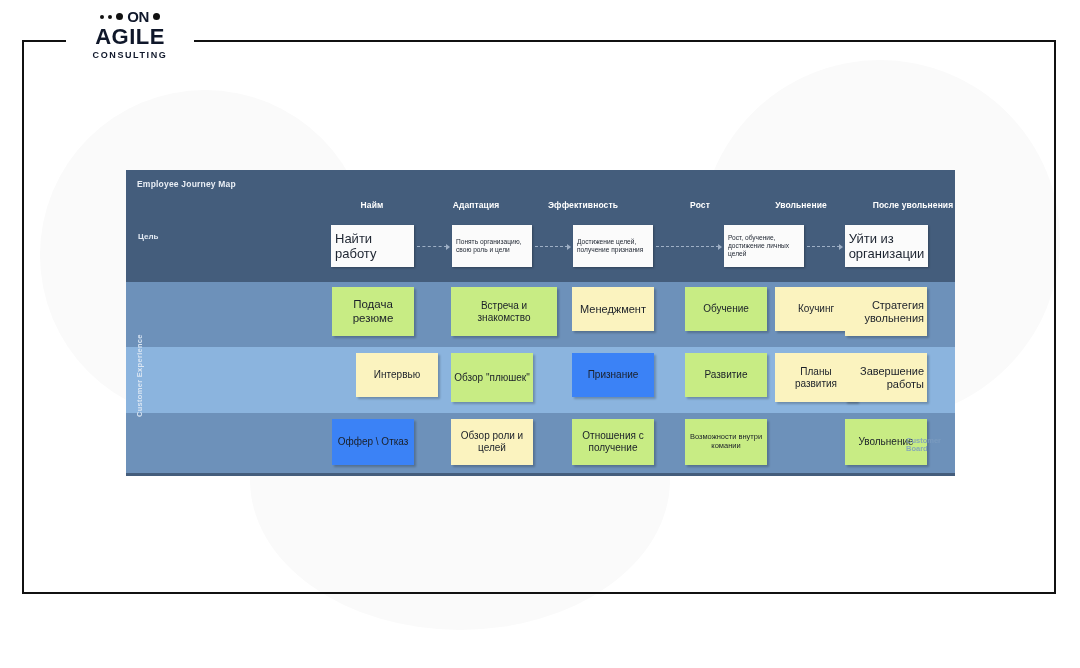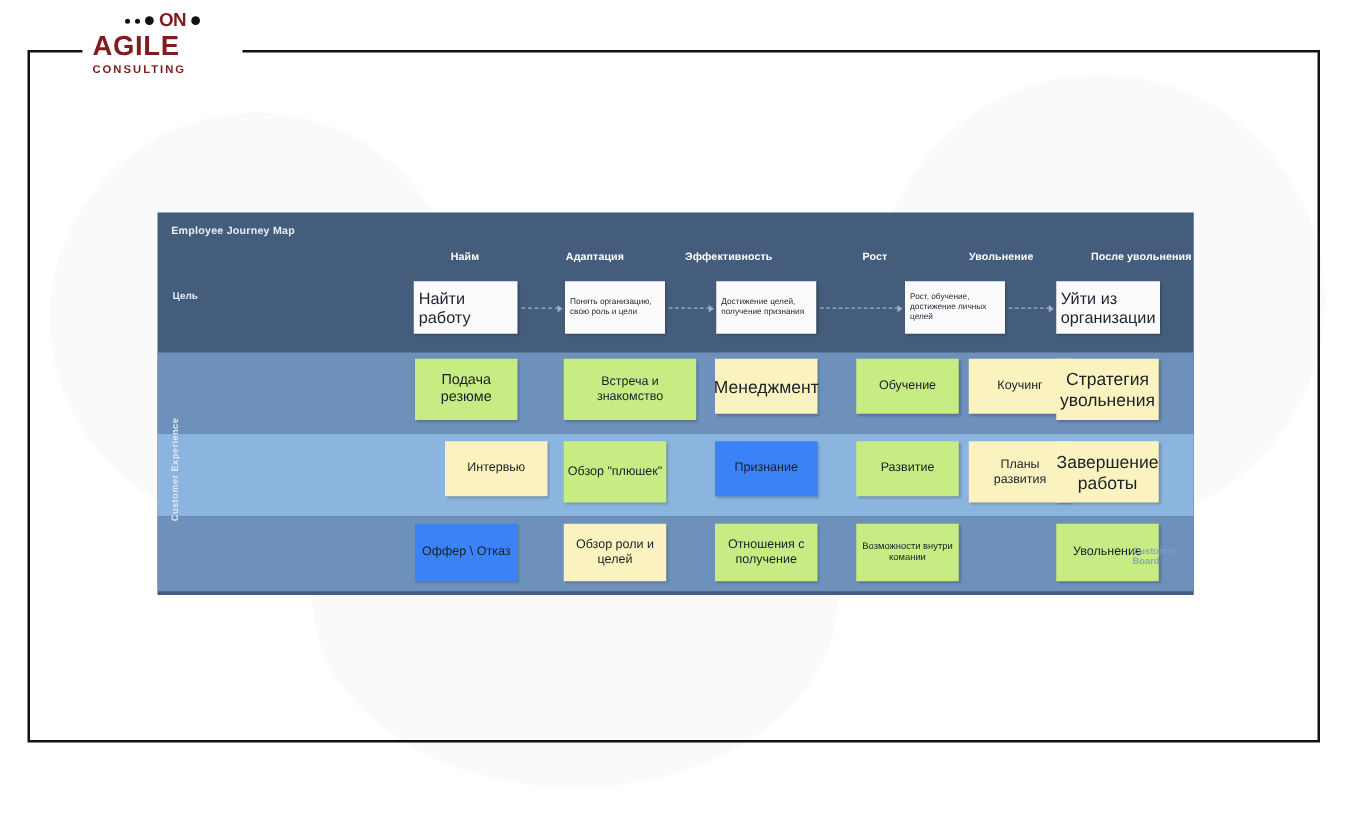--- a/index.html
+++ b/index.html
@@ -27,21 +27,22 @@
   .bg-blob.b2 { left: 700px; top: 60px;  width: 360px; height: 360px; }
   .bg-blob.b3 { left: 250px; top: 330px; width: 420px; height: 300px; }
 
   
   .logo {
     position: absolute;
     left: 74px;
     top: 8px;
     width: 112px;
     z-index: 5;
-    color: #7f1d1d;
+    text-align: center;
+    color: #0f172a;
   }
   .logo-top {
     display: flex;
     align-items: center;
     justify-content: center;
     height: 17px;
     gap: 4px;
   }
   .logo-dot {
     width: 4px; height: 4px;
@@ -209,21 +210,21 @@
     line-height: 1.16;
     box-shadow: 1.5px 1.5px 2px rgba(0,0,0,0.22);
     padding: 2px 3px;
   }
   .note.green { background: #c8ec84; }
   .note.yellow{ background: #fbf3bf; }
   .note.pink  { background: #3b82f6; }
 
   .note.fs-lg { font-size: 11.5px; }
   .note.fs-md { font-size: 10px; }
-  .note.fs-sm { font-size: 14px; }
+  .note.fs-sm { font-size: 11px; text-align: right; }
   .note.fs-xs { font-size: 7.5px; }
 
   .watermark {
     position: absolute;
     right: 14px;
     bottom: 22px;
     font-size: 7.5px;
     font-weight: bold;
     line-height: 1.15;
     color: #7d9dc0;

